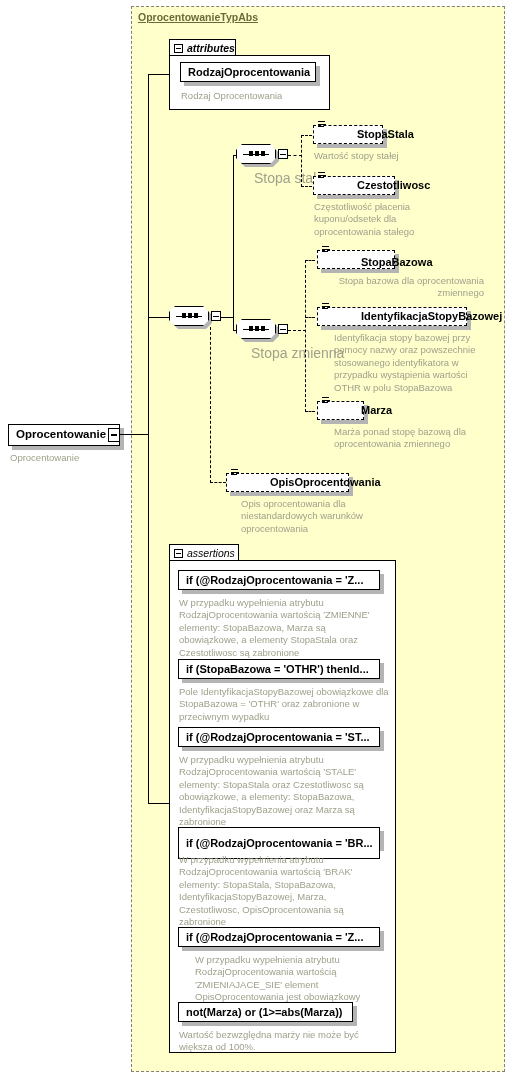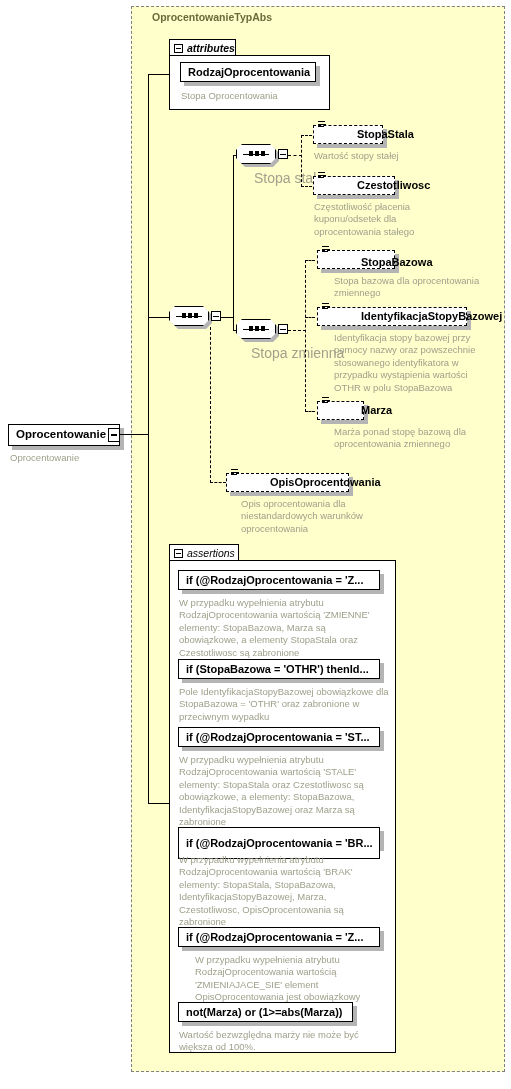--- a/index.html
+++ b/index.html
@@ -11,23 +11,23 @@
   .abs{position:absolute;}
 
   
   #type-container{
     left:131px;top:6px;width:374px;height:1066px;
     background:#ffffcc;
     border:1px dashed #808080;
     box-sizing:border-box;
   }
   #type-title{
-    left:152px;top:11px;
+    left:138px;top:11px;
     font-size:10.5px;font-weight:bold;color:#6b6b3a;
-    letter-spacing:0px;white-space:nowrap;
+    letter-spacing:0px;white-space:nowrap;text-decoration:underline;
   }
 
   
   .compartment{
     background:#ffffff;border:1px solid #000000;box-sizing:border-box;
   }
   .comp-tab{
     background:#ffffff;border:1px solid #000000;border-bottom:none;
     box-sizing:border-box;height:17px;
     display:flex;align-items:center;padding-left:4px;
@@ -141,21 +141,21 @@
 <div class="abs comp-tab" style="left:169px;top:39px;width:67px;font-weight:bold;">
   <span class="minus-sq"></span>
   <span class="lbl">attributes</span>
 </div>
 <div class="abs compartment" style="left:169px;top:55px;width:161px;height:55px;"></div>
 
 <div class="shadow abs" style="left:184px;top:66px;width:136px;height:20px;"></div>
 <div class="abs nodebox solid" style="left:180px;top:62px;width:136px;height:20px;">
   <span class="nb-txt">RodzajOprocentowania</span>
 </div>
-<div class="doc" style="left:181px;top:90px;width:140px;">Stopa Oprocentowania</div>
+<div class="doc" style="left:181px;top:90px;width:140px;">Rodzaj Oprocentowania</div>
 
 <div class="seqsym abs" style="left:169px;top:306px;">
   <div class="octsh"></div>
   <div class="oct"></div>
   <div class="bar"></div>
   <div class="dot" style="left:13px;"></div>
   <div class="dot" style="left:19px;"></div>
   <div class="dot" style="left:25px;"></div>
   <div class="minibox"></div>
 </div>
@@ -225,21 +225,21 @@
 
 <div class="shadow abs" style="left:321px;top:254px;width:78px;height:19px;"></div>
 <div class="abs nodebox dashed" style="left:317px;top:250px;width:78px;height:19px;align-items:flex-end;">
   <span class="seqglyph">
       <i></i>
       <i></i>
       <i></i>
     </span>
   <span class="nb-txt">StopaBazowa</span>
 </div>
-<div class="doc" style="left:334px;top:275px;width:150px;">Stopa bazowa dla oprocentowania zmiennego</div>
+<div class="doc" style="left:334px;top:275px;width:150px;text-align:right;">Stopa bazowa dla oprocentowania zmiennego</div>
 
 <div class="shadow abs" style="left:321px;top:311px;width:150px;height:19px;"></div>
 <div class="abs nodebox dashed" style="left:317px;top:307px;width:150px;height:19px;">
   <span class="seqglyph">
       <i></i>
       <i></i>
       <i></i>
     </span>
   <span class="nb-txt">IdentyfikacjaStopyBazowej</span>
 </div>

